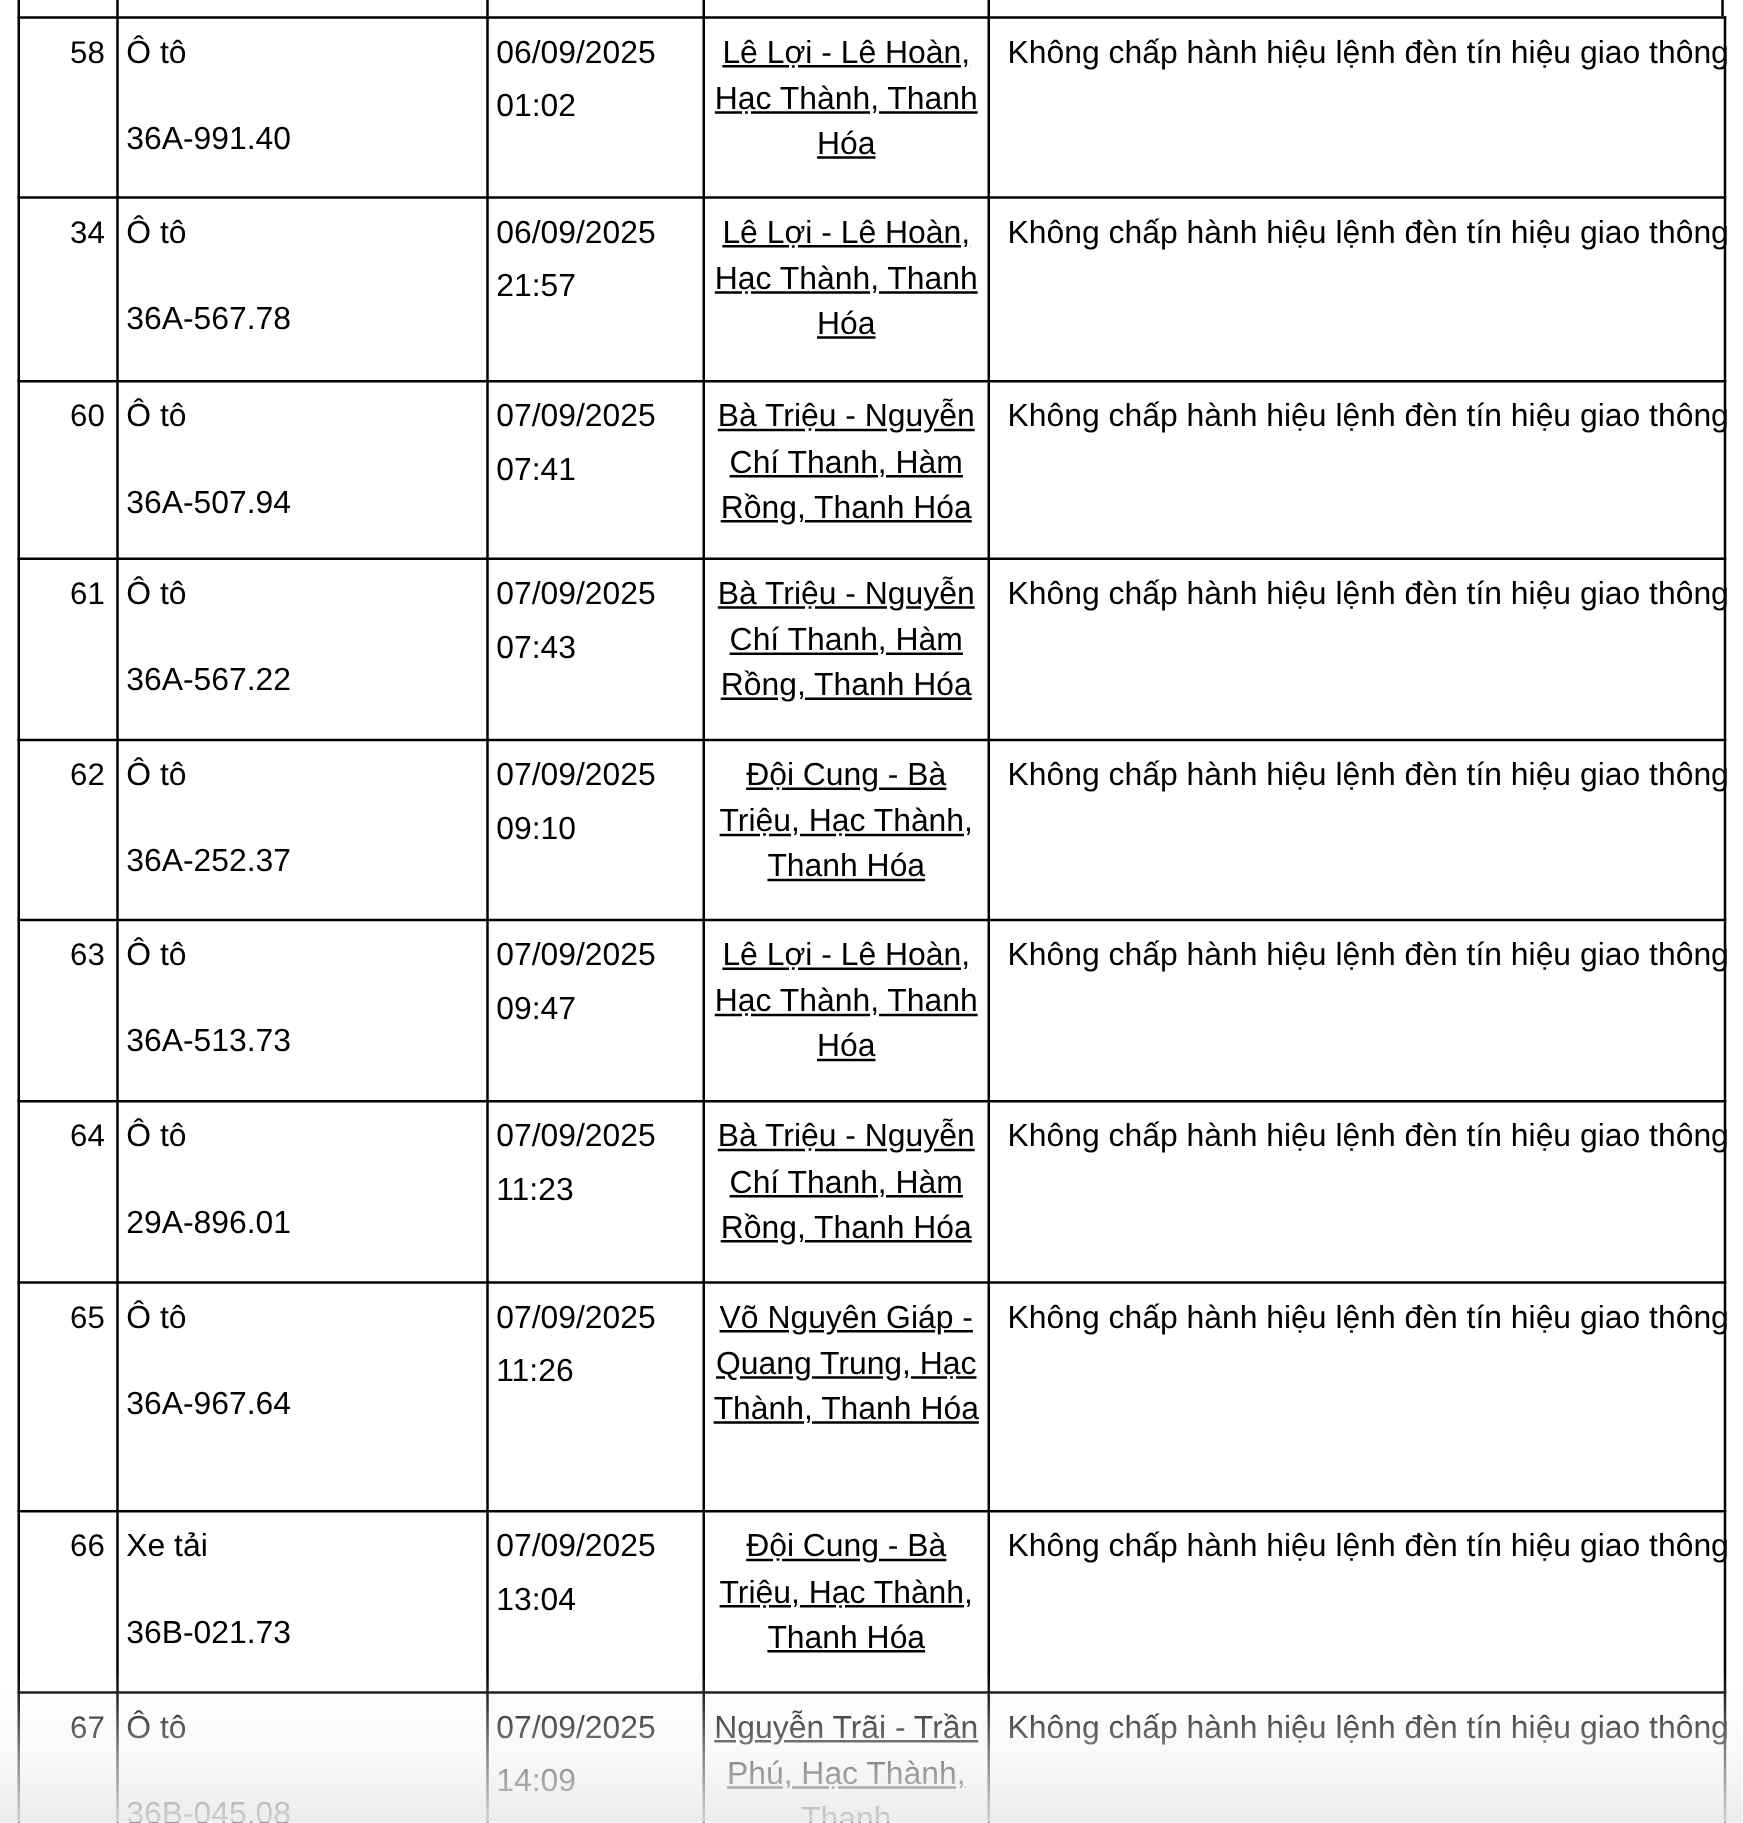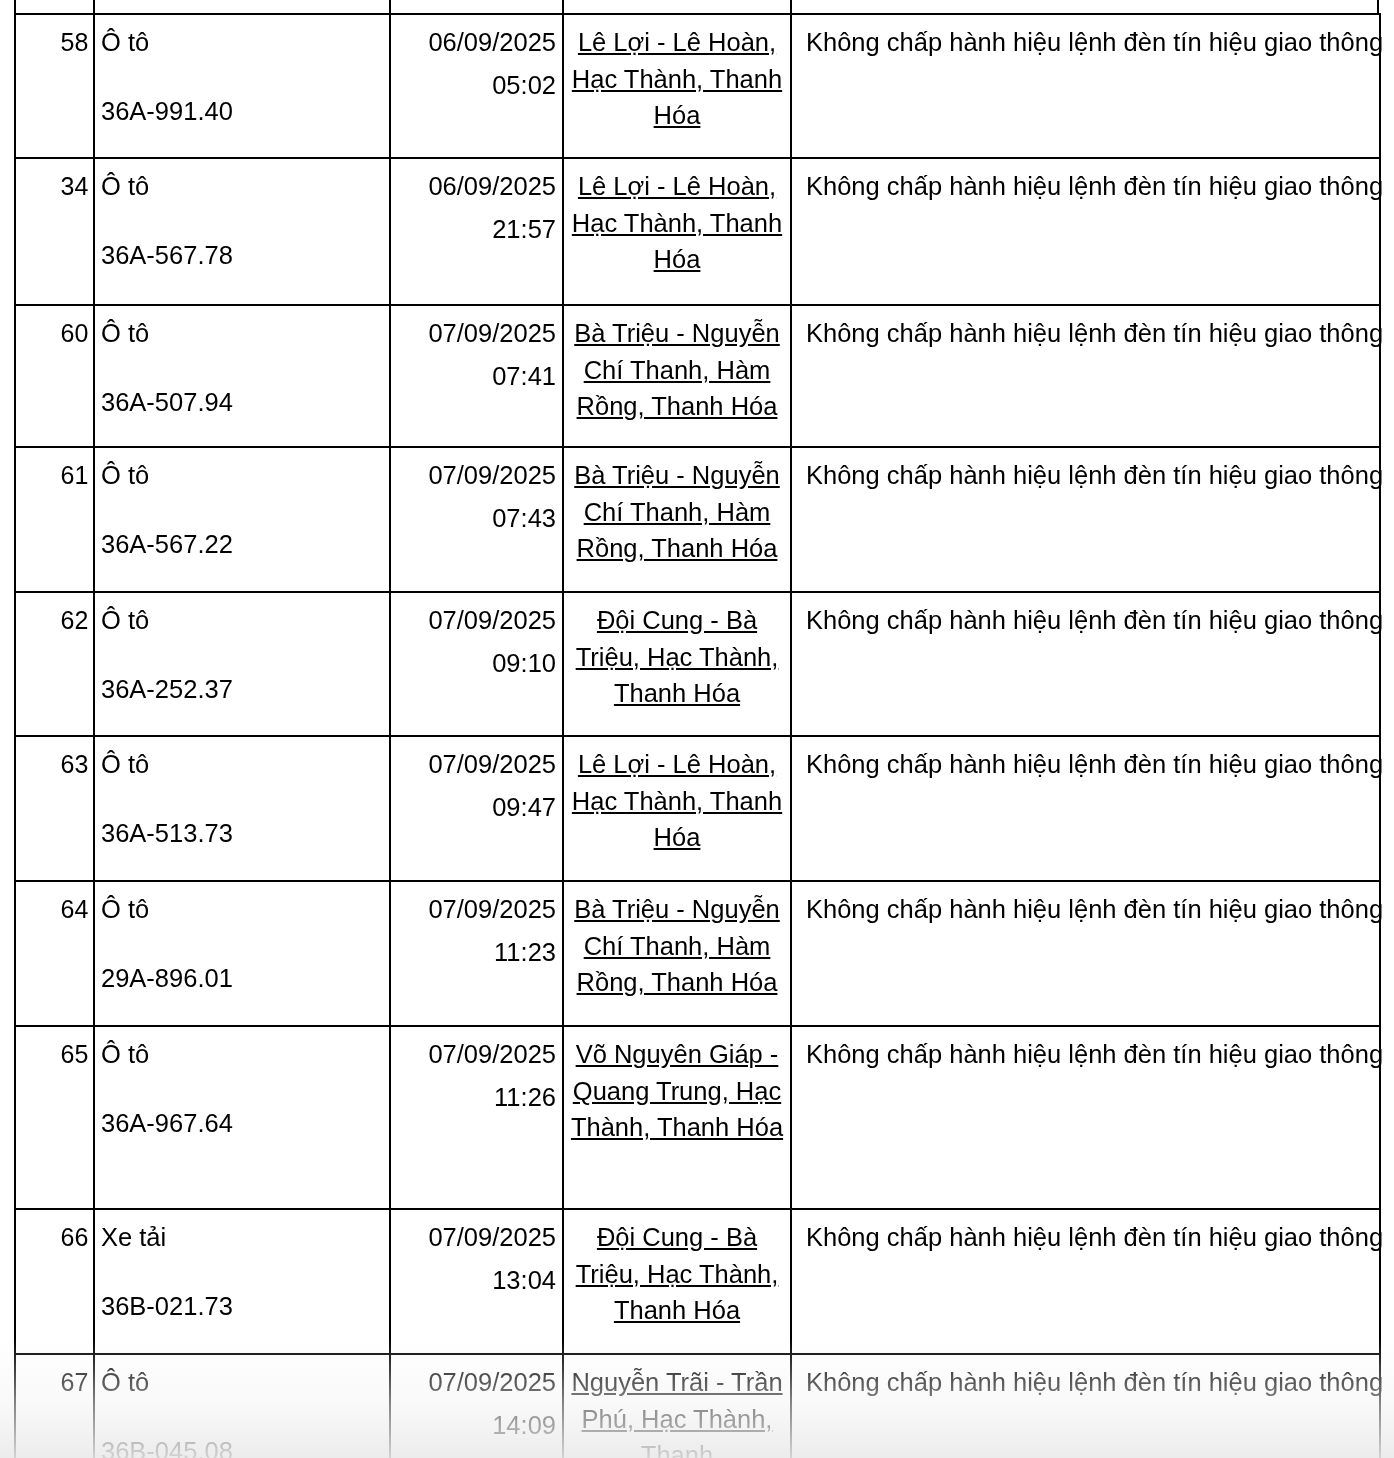--- a/index.html
+++ b/index.html
@@ -73,23 +73,23 @@
   col.c-time  { width: 173px; }
   col.c-loc   { width: 228px; }
   col.c-viol  { width: 589px; }
 
   .cell {
     box-sizing: border-box;
     padding: 9px 6px 6px 6px;
     font-size: 25.5px;
     line-height: 1.44;
   }
-  .cell.stt   { text-align: center; font-size: 25px; padding-left: 0; padding-right: 0; margin-left: 40px; }
+  .cell.stt   { text-align: left; font-size: 25px; padding-left: 0; padding-right: 0; margin-left: 40px; }
   .cell.veh   { text-align: left; }
-  .cell.time  { text-align: right; }
+  .cell.time  { text-align: left; }
   .cell.loc   { text-align: center; }
   .cell.viol  { text-align: left; padding-left: 14px; white-space: nowrap; }
 
   .veh-type   { display: block; }
   .veh-plate  { display: block; margin-top: 32px; }
   .time-date  { display: block; }
   .time-clock { display: block; margin-top: 6px; }
   .loc-text   { display: block; text-decoration: underline; }
 
   
@@ -137,21 +137,21 @@
           </td>
         <td>
             <div class="cell veh">
           <span class="veh-type">Ô tô</span>
           <span class="veh-plate">36A-991.40</span>
         </div>
           </td>
         <td>
             <div class="cell time">
           <span class="time-date">06/09/2025</span>
-          <span class="time-clock">05:02</span>
+          <span class="time-clock">01:02</span>
         </div>
           </td>
         <td>
             <div class="cell loc">
           <span class="loc-text">Lê Lợi - Lê Hoàn, Hạc Thành, Thanh Hóa</span>
         </div>
           </td>
         <td>
             <div class="cell viol">Không chấp hành hiệu lệnh đèn tín hiệu giao thông</div>
           </td>

